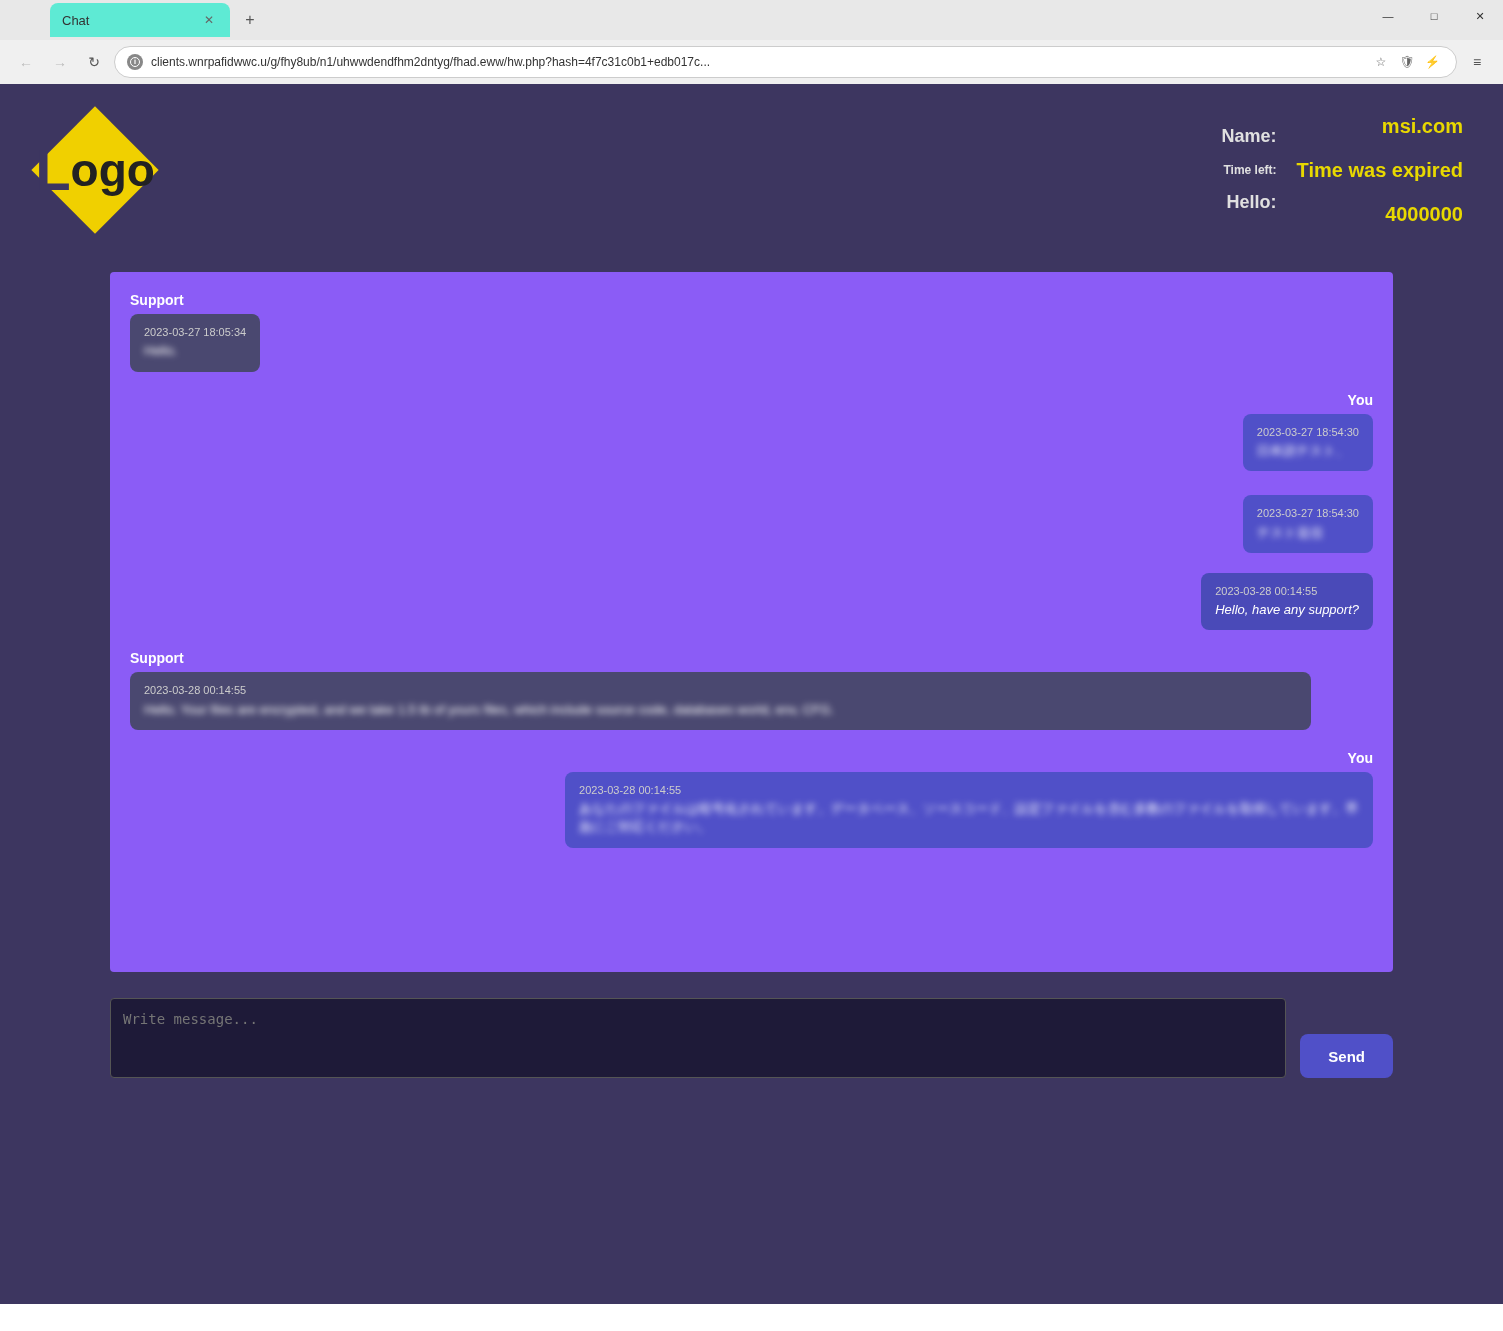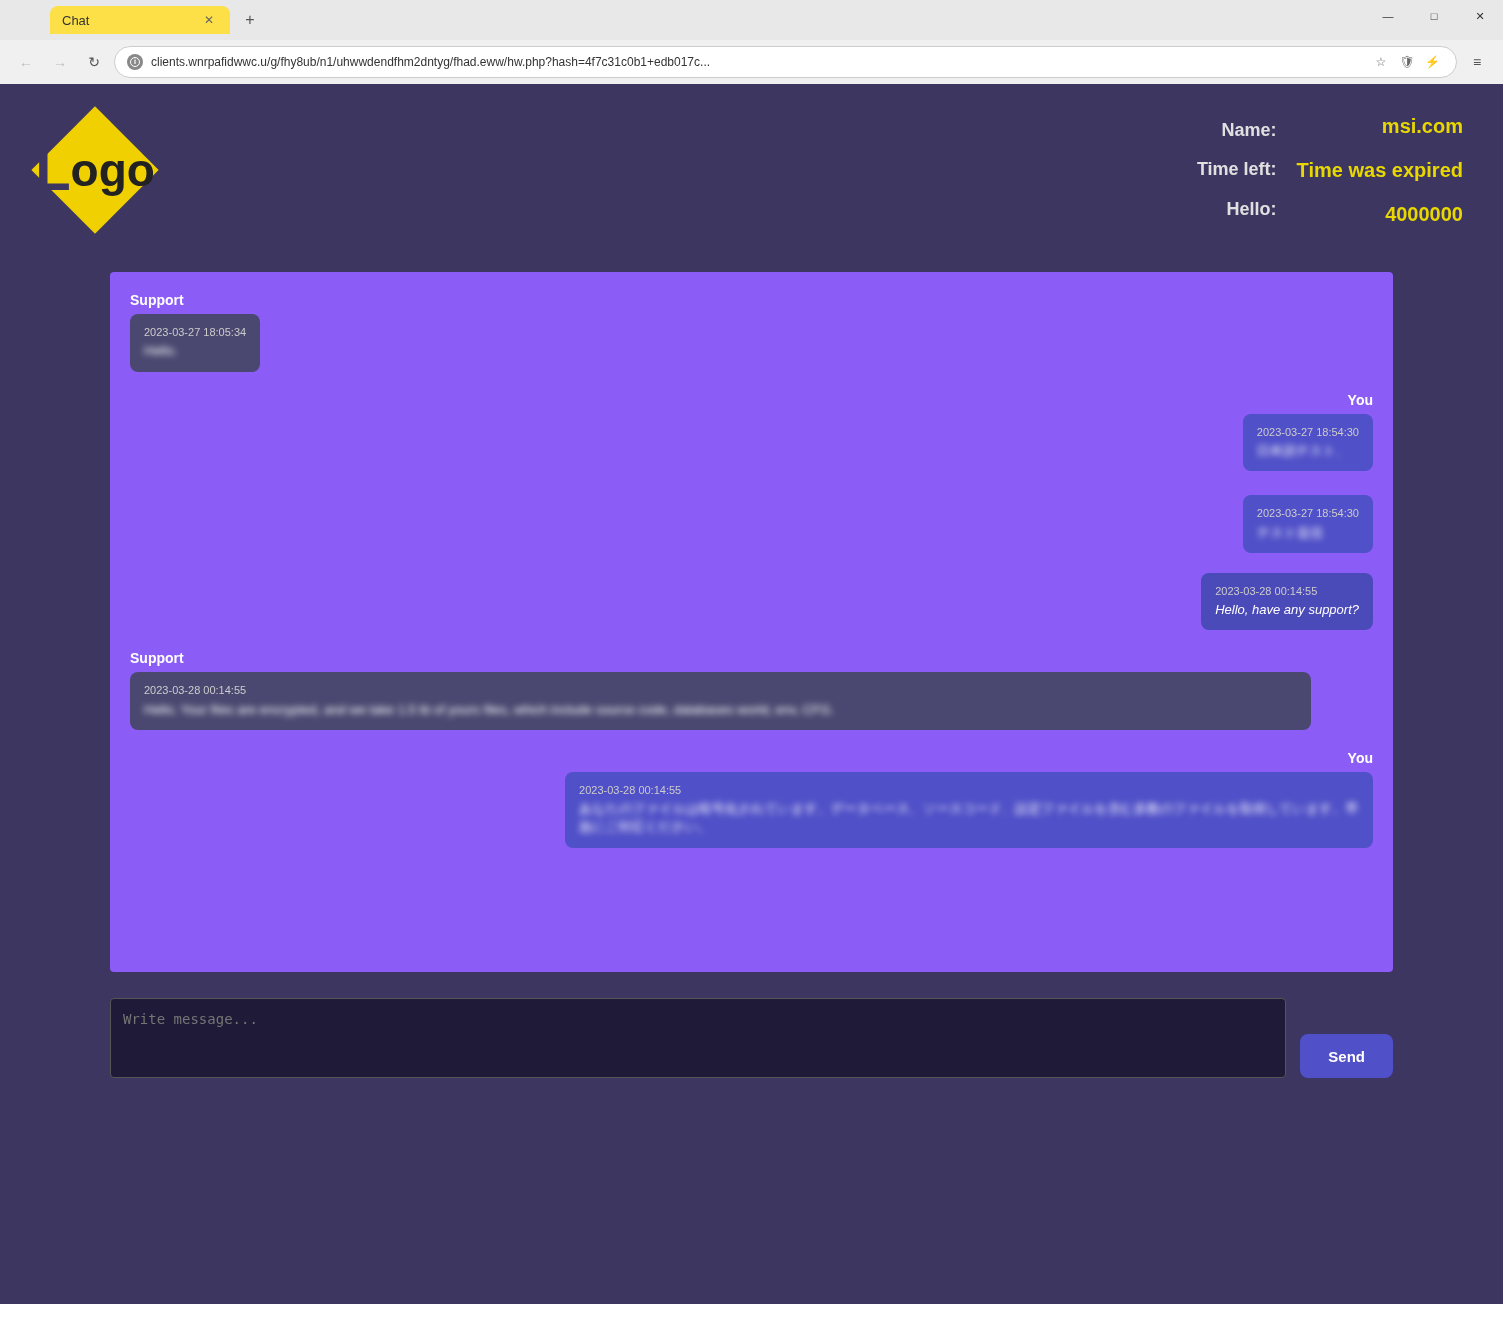--- a/index.html
+++ b/index.html
@@ -1,25 +1,25 @@
 <!DOCTYPE html>
 <html><head>
   <meta charset="utf-8">
   <style>
     * { margin: 0; padding: 0; box-sizing: border-box; }
     body { font-family: Arial, sans-serif; background: #fff; width: 1503px; min-height: 1331px; overflow-x: hidden; }
     .tab {
       display: flex;
       align-items: center;
-      background: #fde047;
+      background: #5eead4;
       border-radius: 8px 8px 0 0;
       padding: 8px 12px;
       font-size: 13px;
       min-width: 180px;
-      height: 28px;
+      height: 34px;
       position: relative;
     }
     .tab-title {
       flex: 1;
       font-size: 13px;
       color: #333;
     }
     .tab-close {
       width: 18px;
       height: 18px;
@@ -349,21 +349,21 @@
           <div style="position:relative; z-index:1; display:flex; align-items:center; font-size:52px; font-weight:900; color:#222;">
             <span style="color:#3d3660; font-size:58px; line-height:1;">L</span>
               <span style="font-size:46px;">ogo</span>
           </div>
         </div>
       </div>
 
       <div class="header-grid">
         <div style="text-align:right; line-height:2.2;">
           <div style="font-size:18px; font-weight:bold; color:#e0e0e0;">Name:</div>
-          <div style="font-size:18px; font-weight:bold; color:#e0e0e0;">Time left:</div>
+          <div style="font-size:12px; font-weight:bold; color:#e0e0e0;">Time left:</div>
           <div style="font-size:18px; font-weight:bold; color:#e0e0e0;">Hello:</div>
         </div>
         <div style="text-align:right; line-height:2.2;">
           <div style="font-size:20px; font-weight:bold; color:#e8d800;">msi.com</div>
           <div style="font-size:20px; font-weight:bold; color:#e8d800;">Time was expired</div>
           <div style="font-size:20px; font-weight:bold; color:#e8d800;">4000000</div>
         </div>
       </div>
     </div>
 

